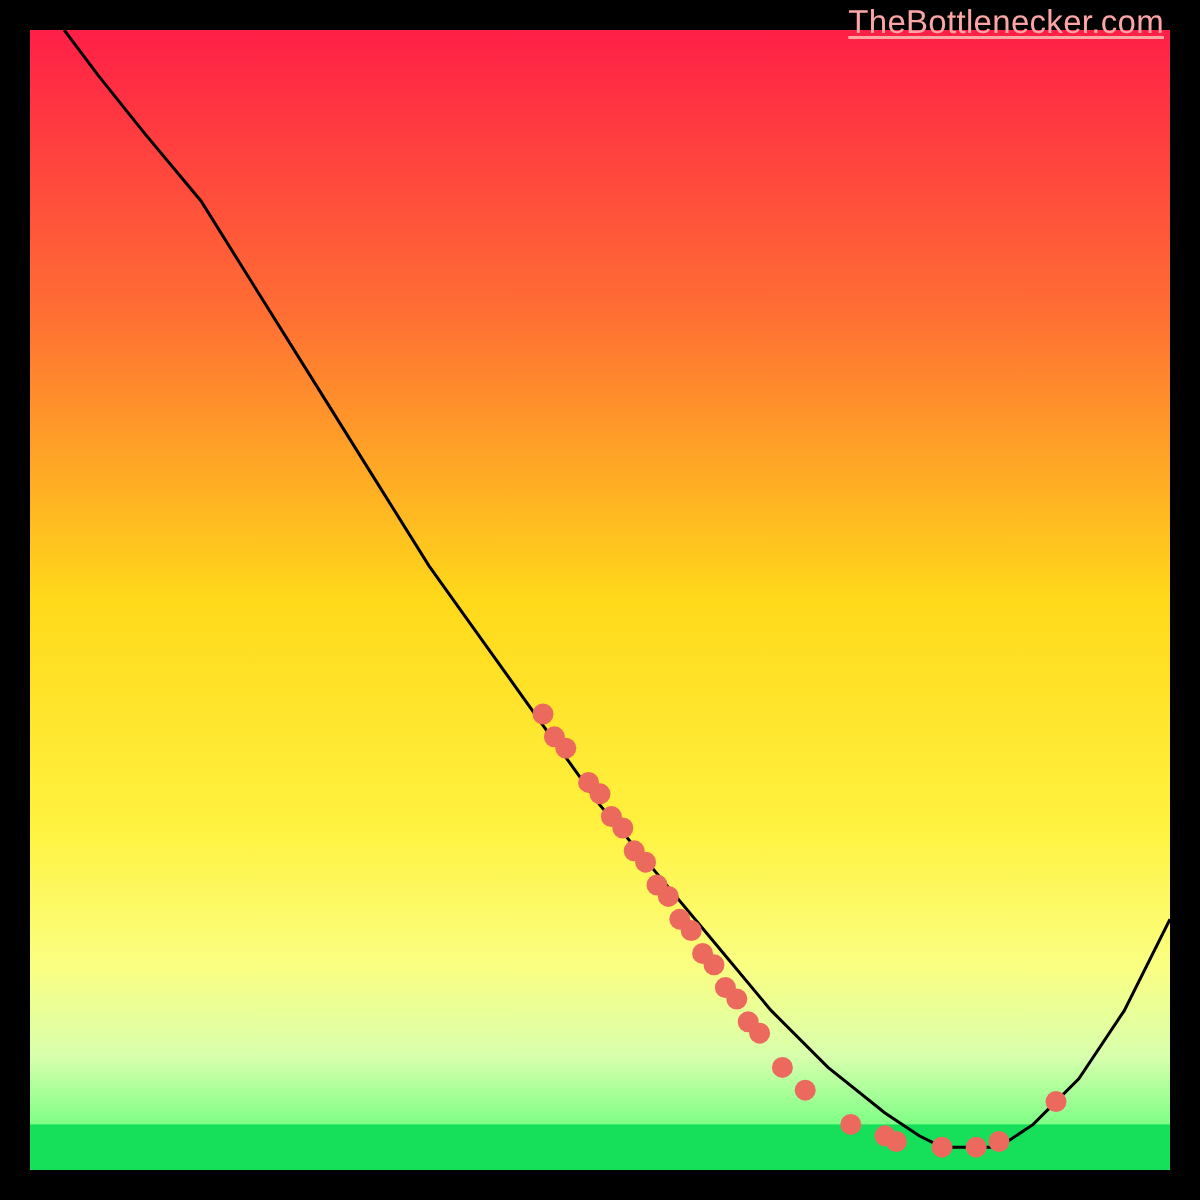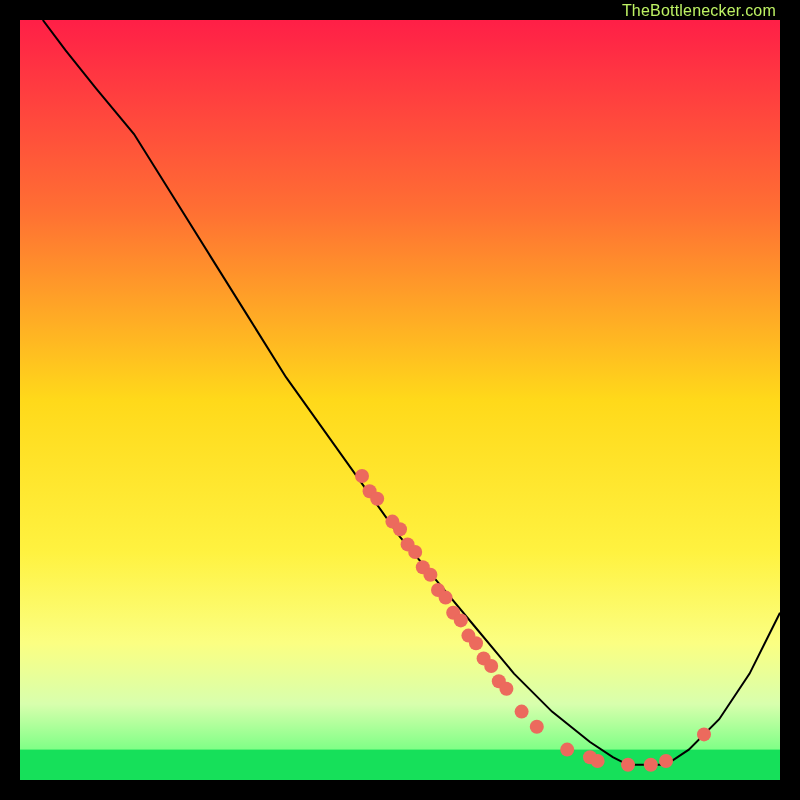--- a/index.html
+++ b/index.html
@@ -23,25 +23,26 @@
     position: absolute;
     left: 0;
     top: 0;
     width: 760px;
     height: 760px;
   }
   .watermark {
     position: absolute;
     top: 2px;
     right: 24px;
-    color: #bef264;
-    font-size: 16px;
+    color: #fca5a5;
+    font-size: 22px;
     font-weight: 500;
     letter-spacing: 0.2px;
     pointer-events: none;
+    text-decoration: underline;
   }
   svg { display: block; }
 </style>
 </head>
 <body>
 
 <div class="frame">
   <svg class="plot-area" width="760" height="760" viewBox="0 0 760 760">
     <defs>
       <linearGradient id="bg-grad" x1="0" y1="0" x2="0" y2="1">

